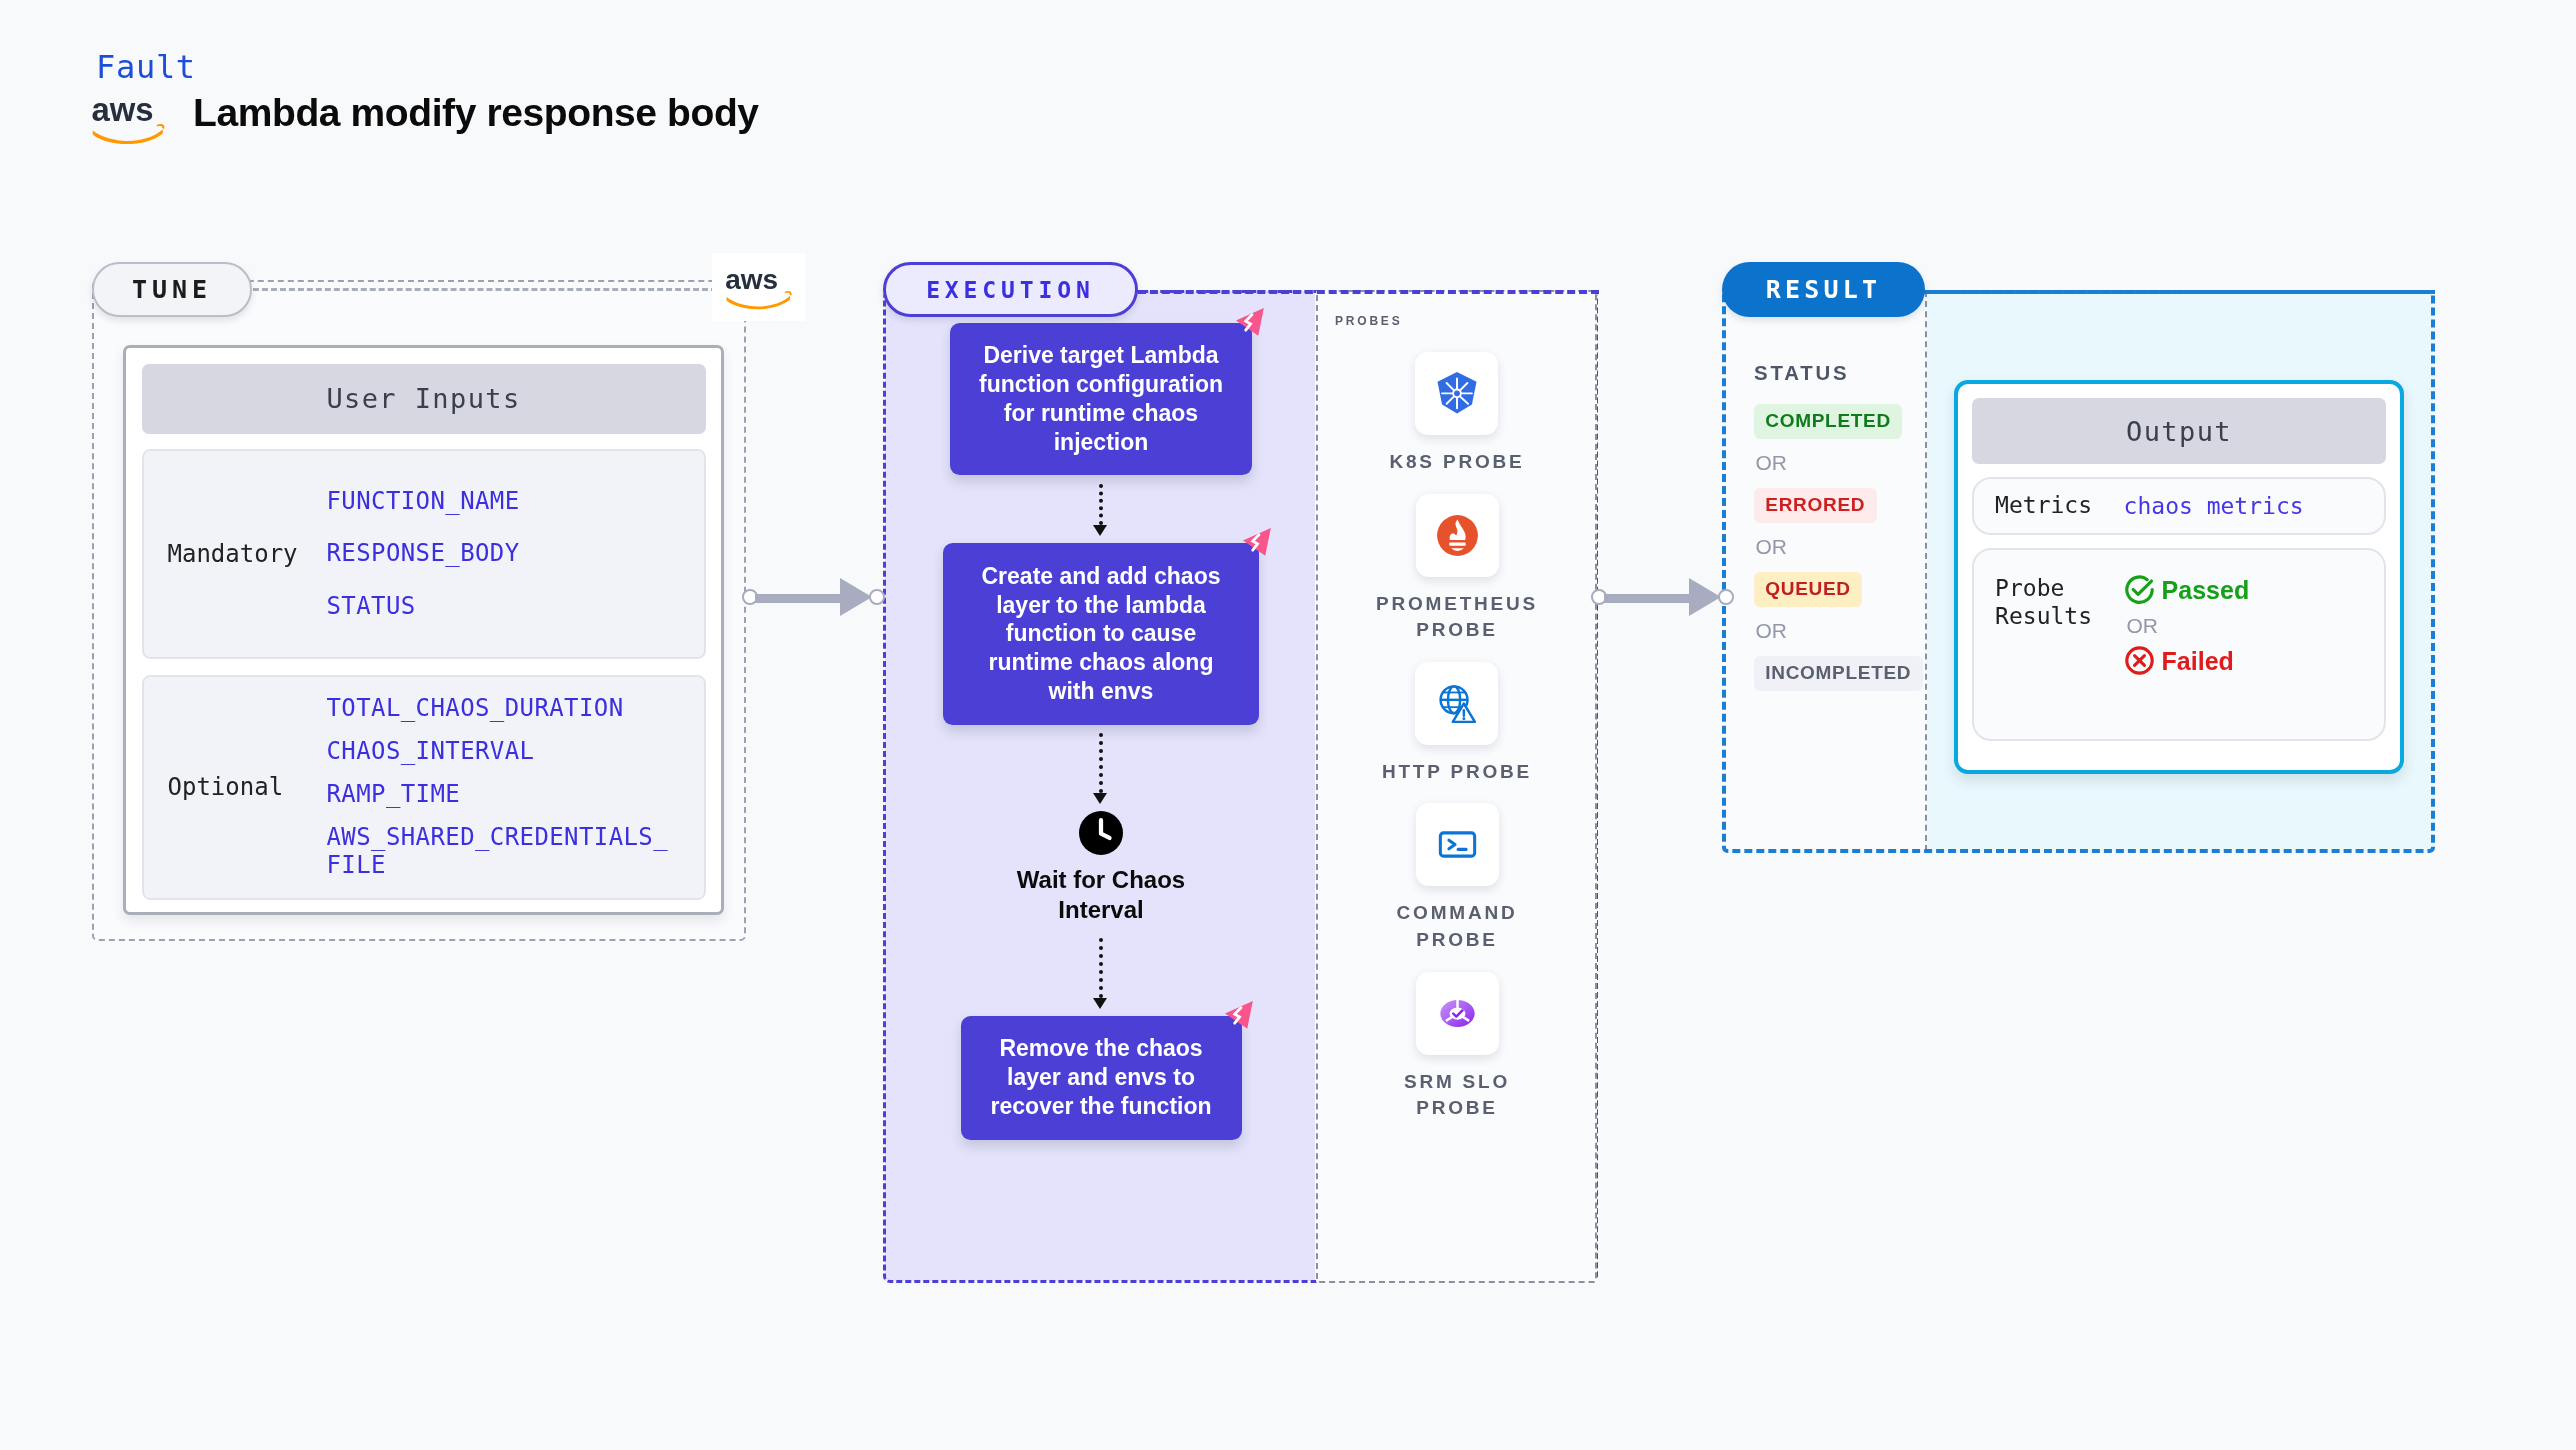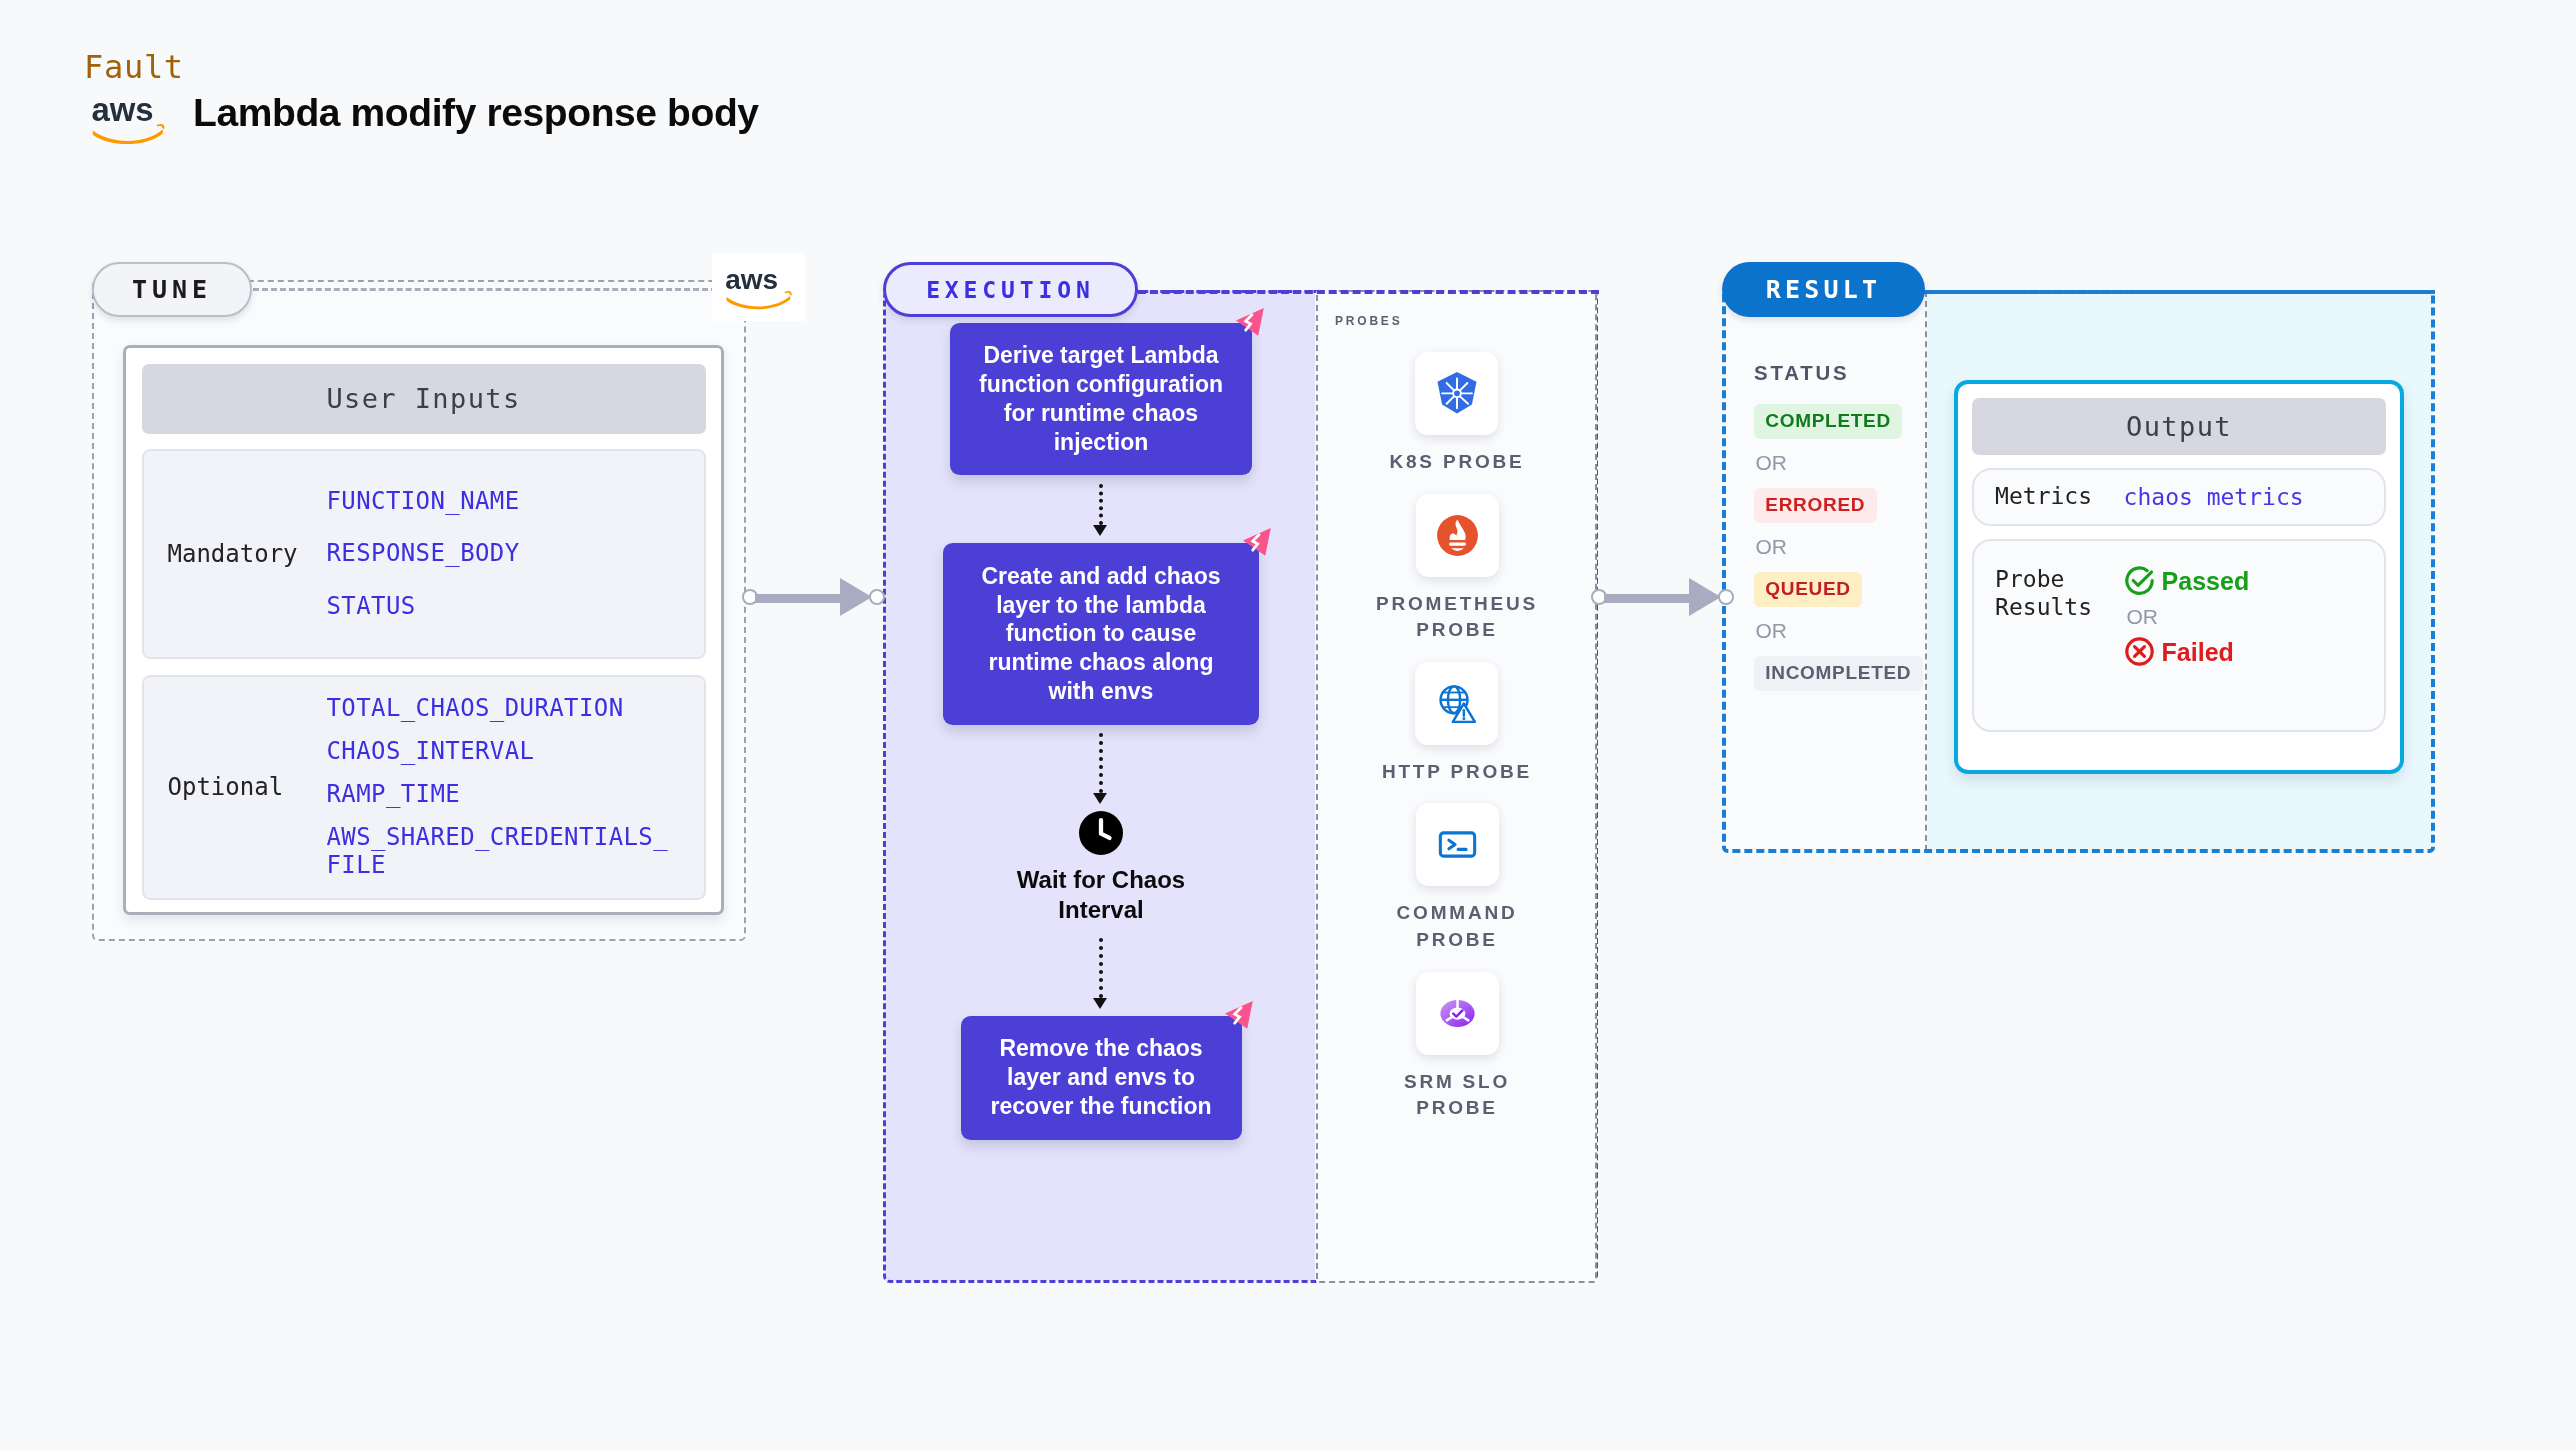--- a/index.html
+++ b/index.html
@@ -6,23 +6,23 @@
   html, body {
     width: 2576px; height: 1451px;
     background: #f8f9fb;
     font-family: "Liberation Sans", sans-serif;
     overflow: hidden;
   }
   .stage { position: relative; width: 2576px; height: 1451px; }
 
   
   .hdr-fault {
-    position: absolute; left: 84px; top: 48px;
+    position: absolute; left: 96px; top: 48px;
     font-family: "DejaVu Sans Mono", monospace;
-    font-size: 32px; color: #a16207; letter-spacing: 0.7px;
+    font-size: 32px; color: #1d4ed8; letter-spacing: 0.7px;
   }
   .hdr-aws {
     position: absolute; left: 90px; top: 90px;
     width: 79px; height: 58px;
   }
   .hdr-title {
     position: absolute; left: 193px; top: 91px;
     font-size: 39px; font-weight: bold; color: #0b0b0b;
     letter-spacing: -0.4px;
   }
@@ -198,21 +198,21 @@
   }
   .status-or { font-size: 21px; color: #9298a8; padding-left: 1.4px; }
 
   
   #output-card {
     position: absolute; left: 1954px; top: 380px; width: 450px; height: 394px;
     background: #ffffff; border: 4.2px solid #08a8e0; border-radius: 14px;
     box-shadow: 0 6.3px 12.7px rgba(40,45,70,0.12);
     padding: 14px;
   }
-  #output-card .card-header { margin: 0 0 12.7px 0; height: 57px; }
+  #output-card .card-header { margin: 0 0 12.7px 0; height: 66px; }
   .out-row {
     background: #fafbfd; border: 2.1px solid #e2e4ec; border-radius: 19px;
     display: flex; align-items: center; padding: 12.7px 5.6px; margin-bottom: 12.7px;
   }
   .out-key {
     width: 144px; flex: none; padding-left: 15.5px;
     font-family: "DejaVu Sans Mono", monospace; font-size: 23px;
     color: #222; line-height: 1.25;
   }
   .out-metric {

